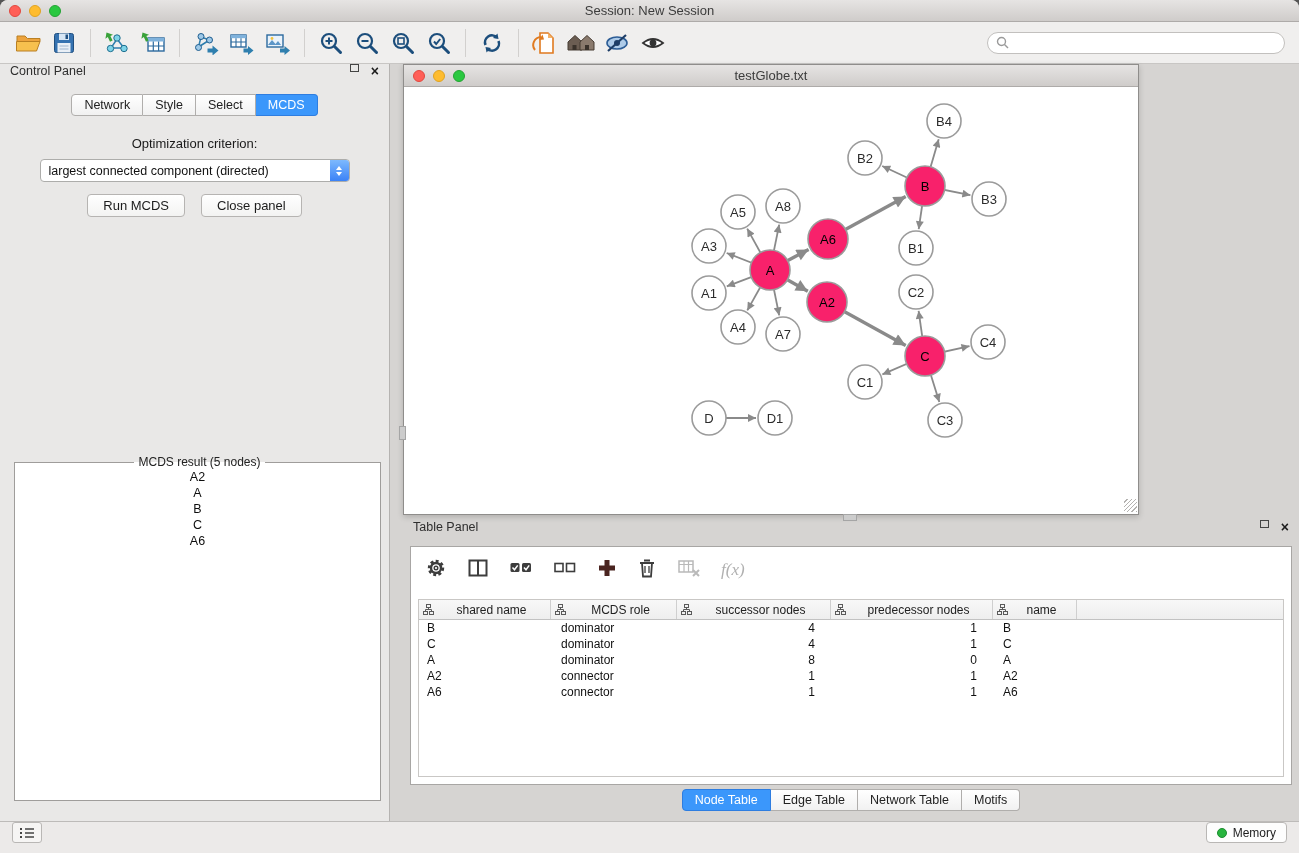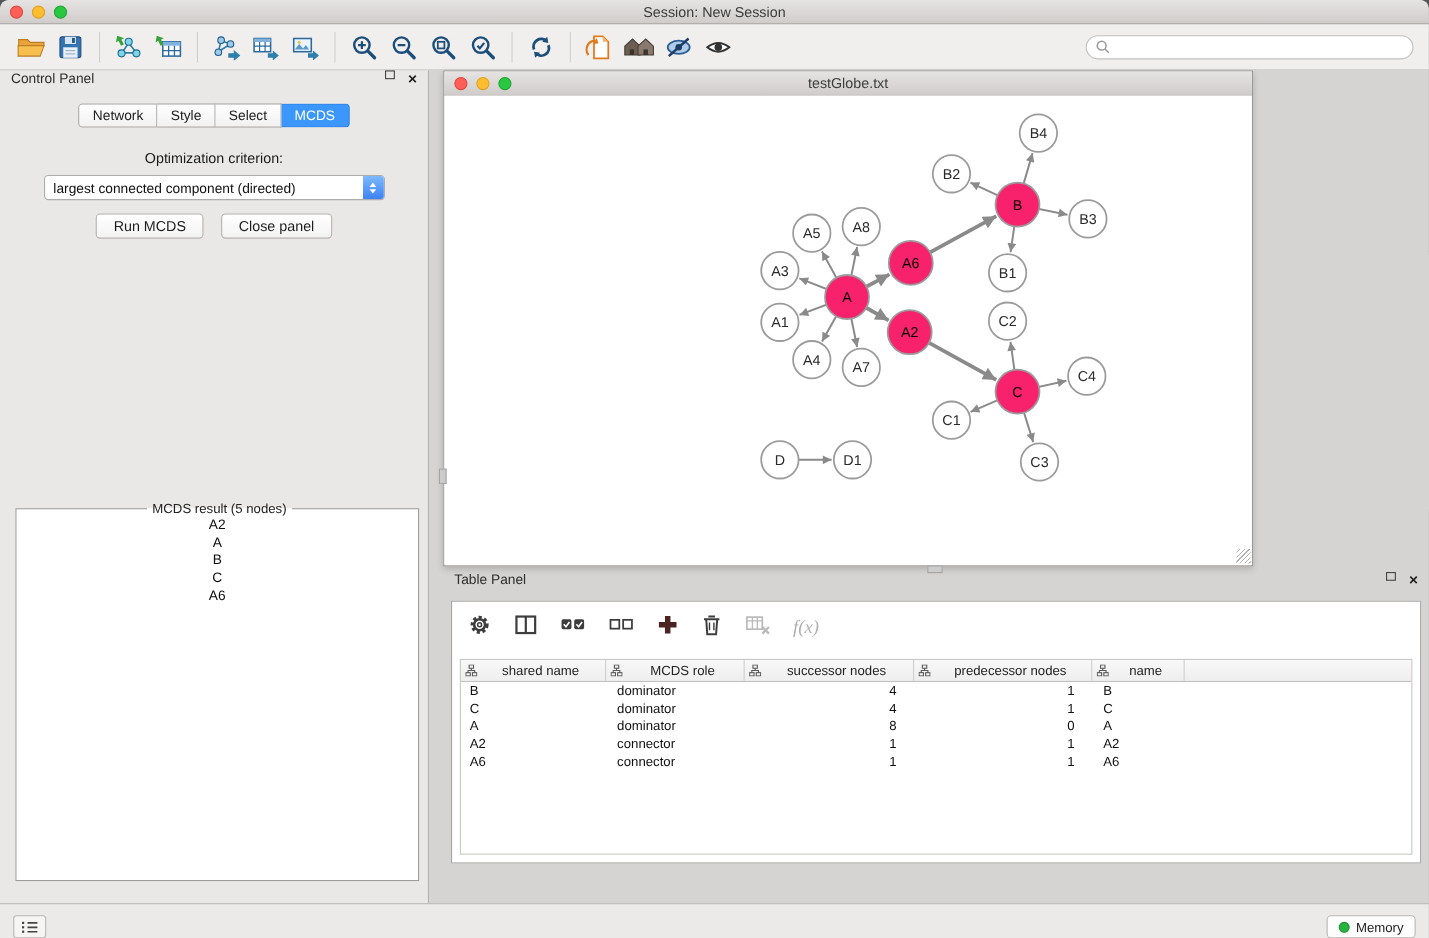--- a/index.html
+++ b/index.html
@@ -76,21 +76,21 @@
   .thead { display:flex; height:20px; background:linear-gradient(#f8f8f8,#eeeeee); border-bottom:1px solid #c2c2c2; }
   .th { display:flex; align-items:center; gap:3px; padding:0 4px; border-right:1px solid #cfcfcf; font-size:12px; color:#222; overflow:hidden; }
   .th-label { flex:1; text-align:center; white-space:nowrap; }
   .tr { display:flex; height:16px; align-items:center; }
   .td { font-size:12px; color:#111; padding-left:10px; white-space:nowrap; overflow:hidden; }
   .td.first { padding-left:8px; }
   .td.num { text-align:right; padding-right:16px; padding-left:0; }
   .tp-tabs { position:absolute; left:0; right:0; bottom:4px; display:flex; justify-content:center; }
 
   
-  .statusbar { position:absolute; left:0; bottom:0; width:100%; height:32px; background:#eceae9; border-top:1px solid #bdbbb9; display:flex; align-items:flex-end; padding:0 12px; }
+  .statusbar { position:absolute; left:0; bottom:0; width:100%; height:32px; background:#eceae9; border-top:1px solid #bdbbb9; display:flex; align-items:flex-start; padding:0 12px; }
   .task-btn { width:30px; height:21px; background:#f6f5f4; border:1px solid #b9b7b5; border-radius:3px; display:flex; align-items:center; justify-content:center; }
   .memory-btn { margin-left:auto; display:flex; align-items:center; gap:6px; background:#fdfdfd; border:1px solid #b9b7b5; border-radius:4px; height:21px; padding:0 10px; font-size:12px; color:#1d1d1d; }
   .mem-dot { width:10px; height:10px; border-radius:50%; background:#27b43e; border:1px solid #1d8d30; }
 </style>
 </head>
 <body>
 
 <div class="app">
 
   <div class="titlebar">
@@ -560,20 +560,26 @@
               <div class="tr">
                 <div class="td first" style="width: 132px;">A6</div>
                 <div class="td" style="width: 126px;">connector</div>
                 <div class="td num" style="width: 154px;">1</div>
                 <div class="td num" style="width: 162px;">1</div>
                 <div class="td" style="width: 84px;">A6</div>
               </div>
             </div>
         </div>
       </div>
+      <div class="tp-tabs">
+          <span class="seg active">Node Table</span>
+          <span class="seg">Edge Table</span>
+          <span class="seg">Network Table</span>
+          <span class="seg">Motifs</span>
+        </div>
     </div>
 
   </div>
 
   <div class="statusbar">
     <span class="task-btn">
       <svg width="15" height="12" viewBox="0 0 15 12">
           <g stroke="#444" stroke-width="1.5">
             <line x1="5" y1="2" x2="14" y2="2"></line>
             <line x1="5" y1="6" x2="14" y2="6"></line>

